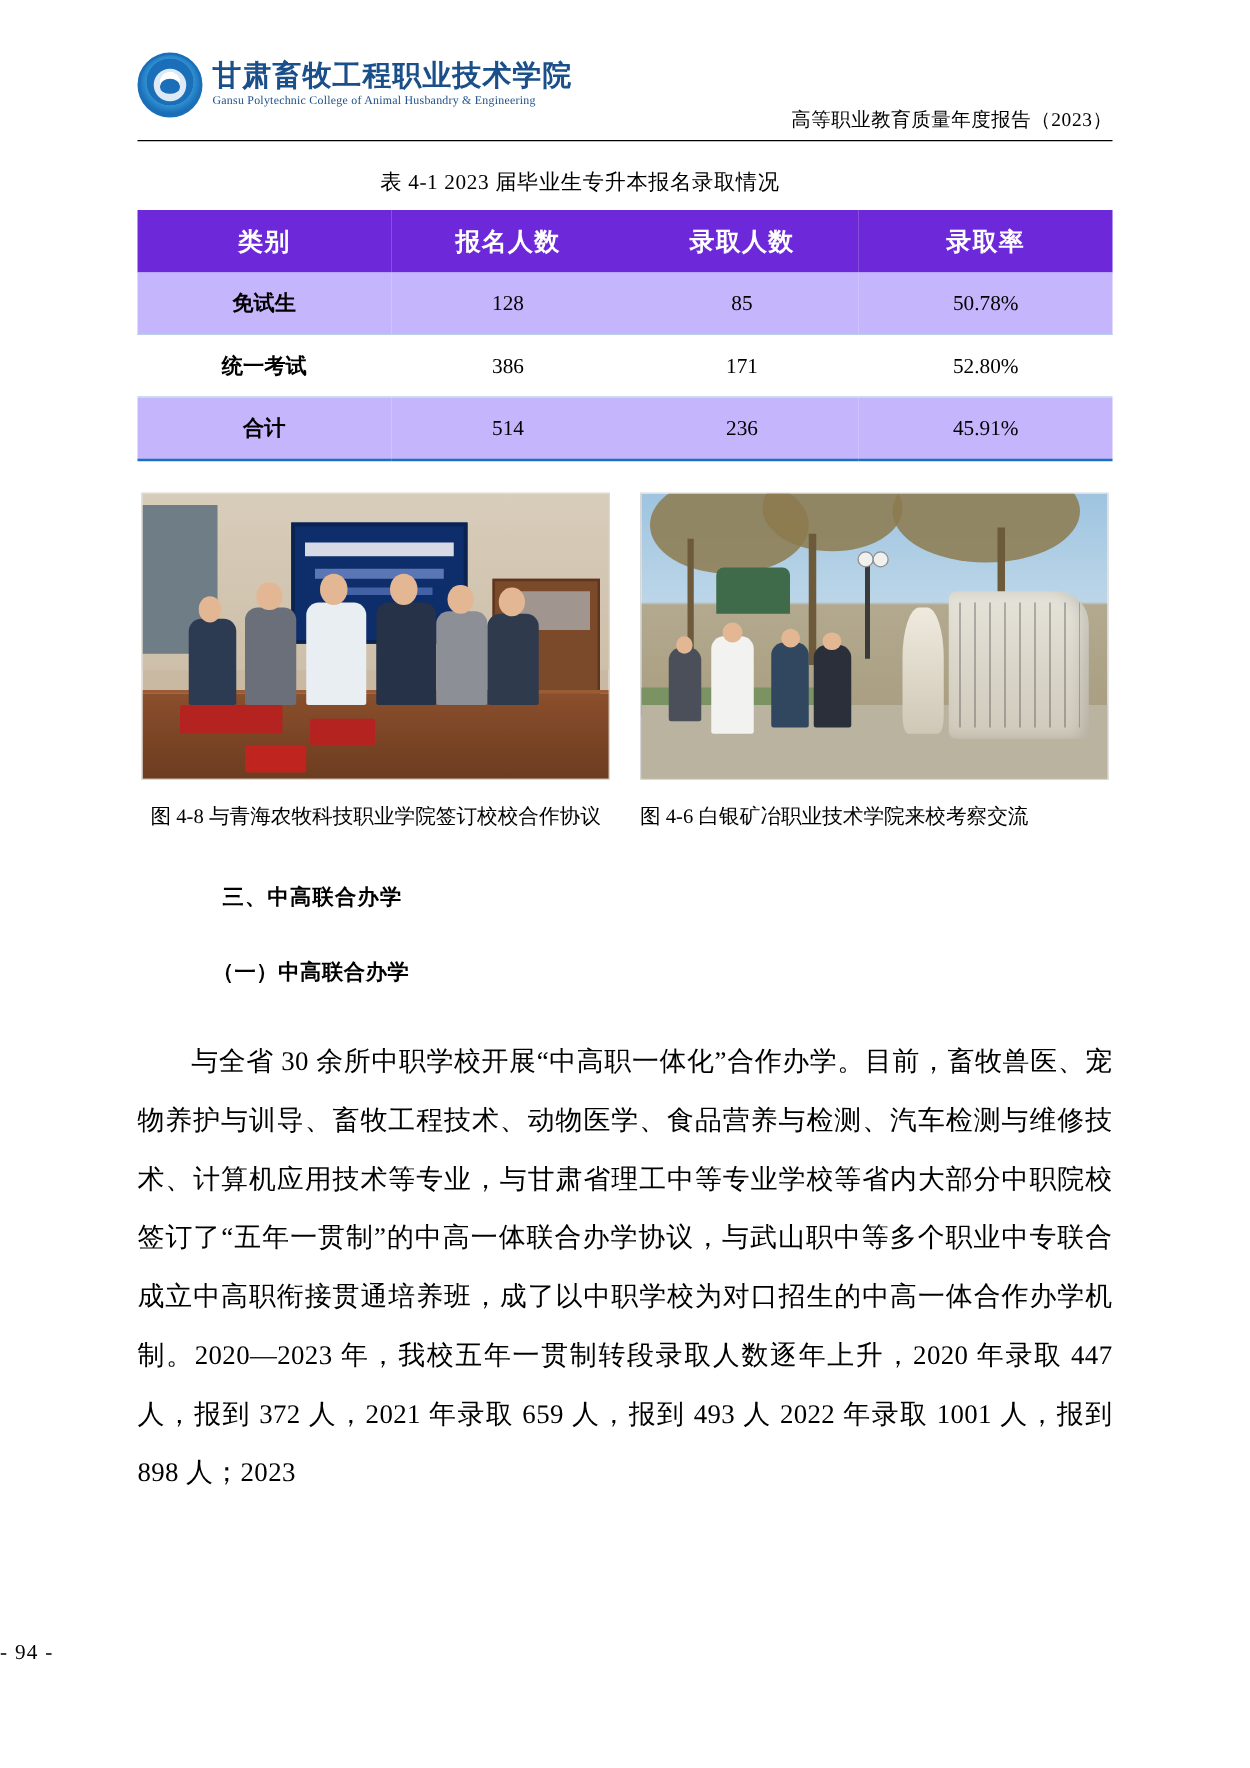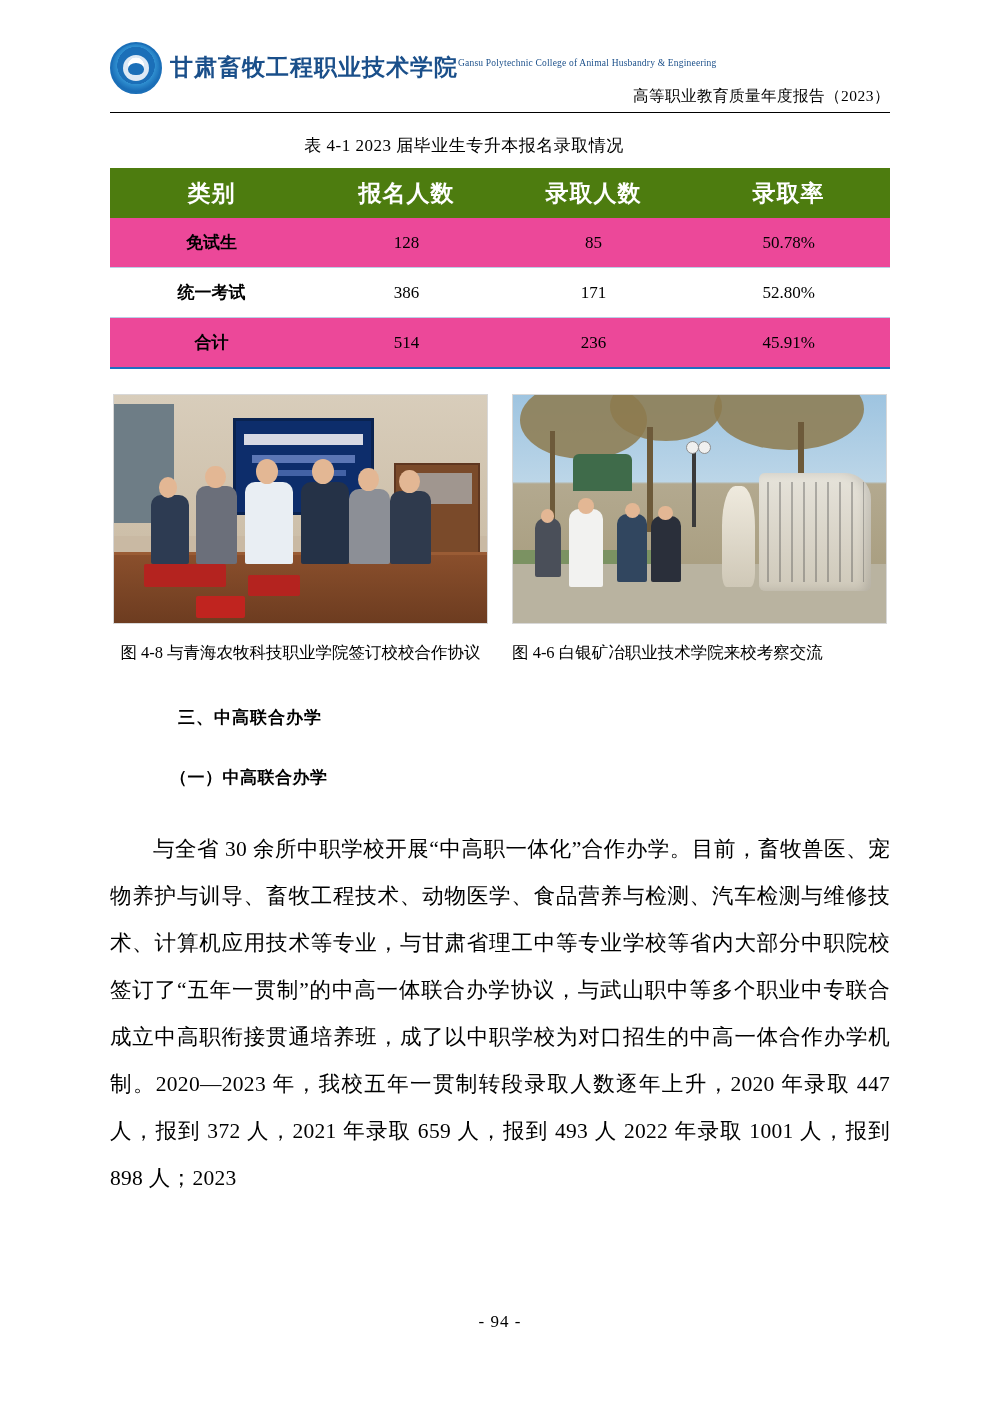--- a/index.html
+++ b/index.html
@@ -68,21 +68,21 @@
     width: 16px;
     height: 12px;
     margin-left: -8px;
     margin-top: -6px;
     background: #1b6fb8;
     border-radius: 50% 50% 45% 45%;
     z-index: 2;
   }
   .logo-text {
     display: flex;
-    flex-direction: row;
+    flex-direction: column;
     justify-content: center;
     line-height: 1.05;
   }
   .logo-cn {
     font-family: "Liberation Serif", "DejaVu Serif", serif;
     font-weight: bold;
     font-size: 23px;
     letter-spacing: 1px;
     color: #1a4f8a;
     white-space: nowrap;
@@ -127,36 +127,36 @@
   }
   table.data {
     position: absolute;
     left: 110px;
     top: 168px;
     width: 780px;
     border-collapse: collapse;
     font-size: 17px;
   }
   table.data th {
-    background: #4d7c0f;
+    background: #6d28d9;
     color: #ffffff;
     font-weight: bold;
     height: 48px;
-    font-size: 23px;
+    font-size: 20px;
     letter-spacing: 1px;
     border: none;
   }
   table.data td {
     height: 47px;
     text-align: center;
     font-size: 17px;
     border-bottom: 1px solid #b9cfe6;
   }
   table.data tr.shaded td {
-    background: #ec4899;
+    background: #c4b5fd;
   }
   table.data tr.plain td {
     background: #ffffff;
   }
   table.data td.lbl {
     font-weight: bold;
   }
   table.data tr.total td {
     border-bottom: 2px solid #1F6FC0;
   }
@@ -258,21 +258,21 @@
     text-justify: inter-ideograph;
     text-indent: 2em;
     letter-spacing: .3px;
   }
 
   .page-number {
     position: absolute;
     left: 0;
     top: 1312px;
     width: 1000px;
-    text-align: center;
+    text-align: left;
     font-size: 17px;
     letter-spacing: 1px;
   }
 </style>
 </head>
 <body>
 
 <div class="page">
 
   <div class="header">

